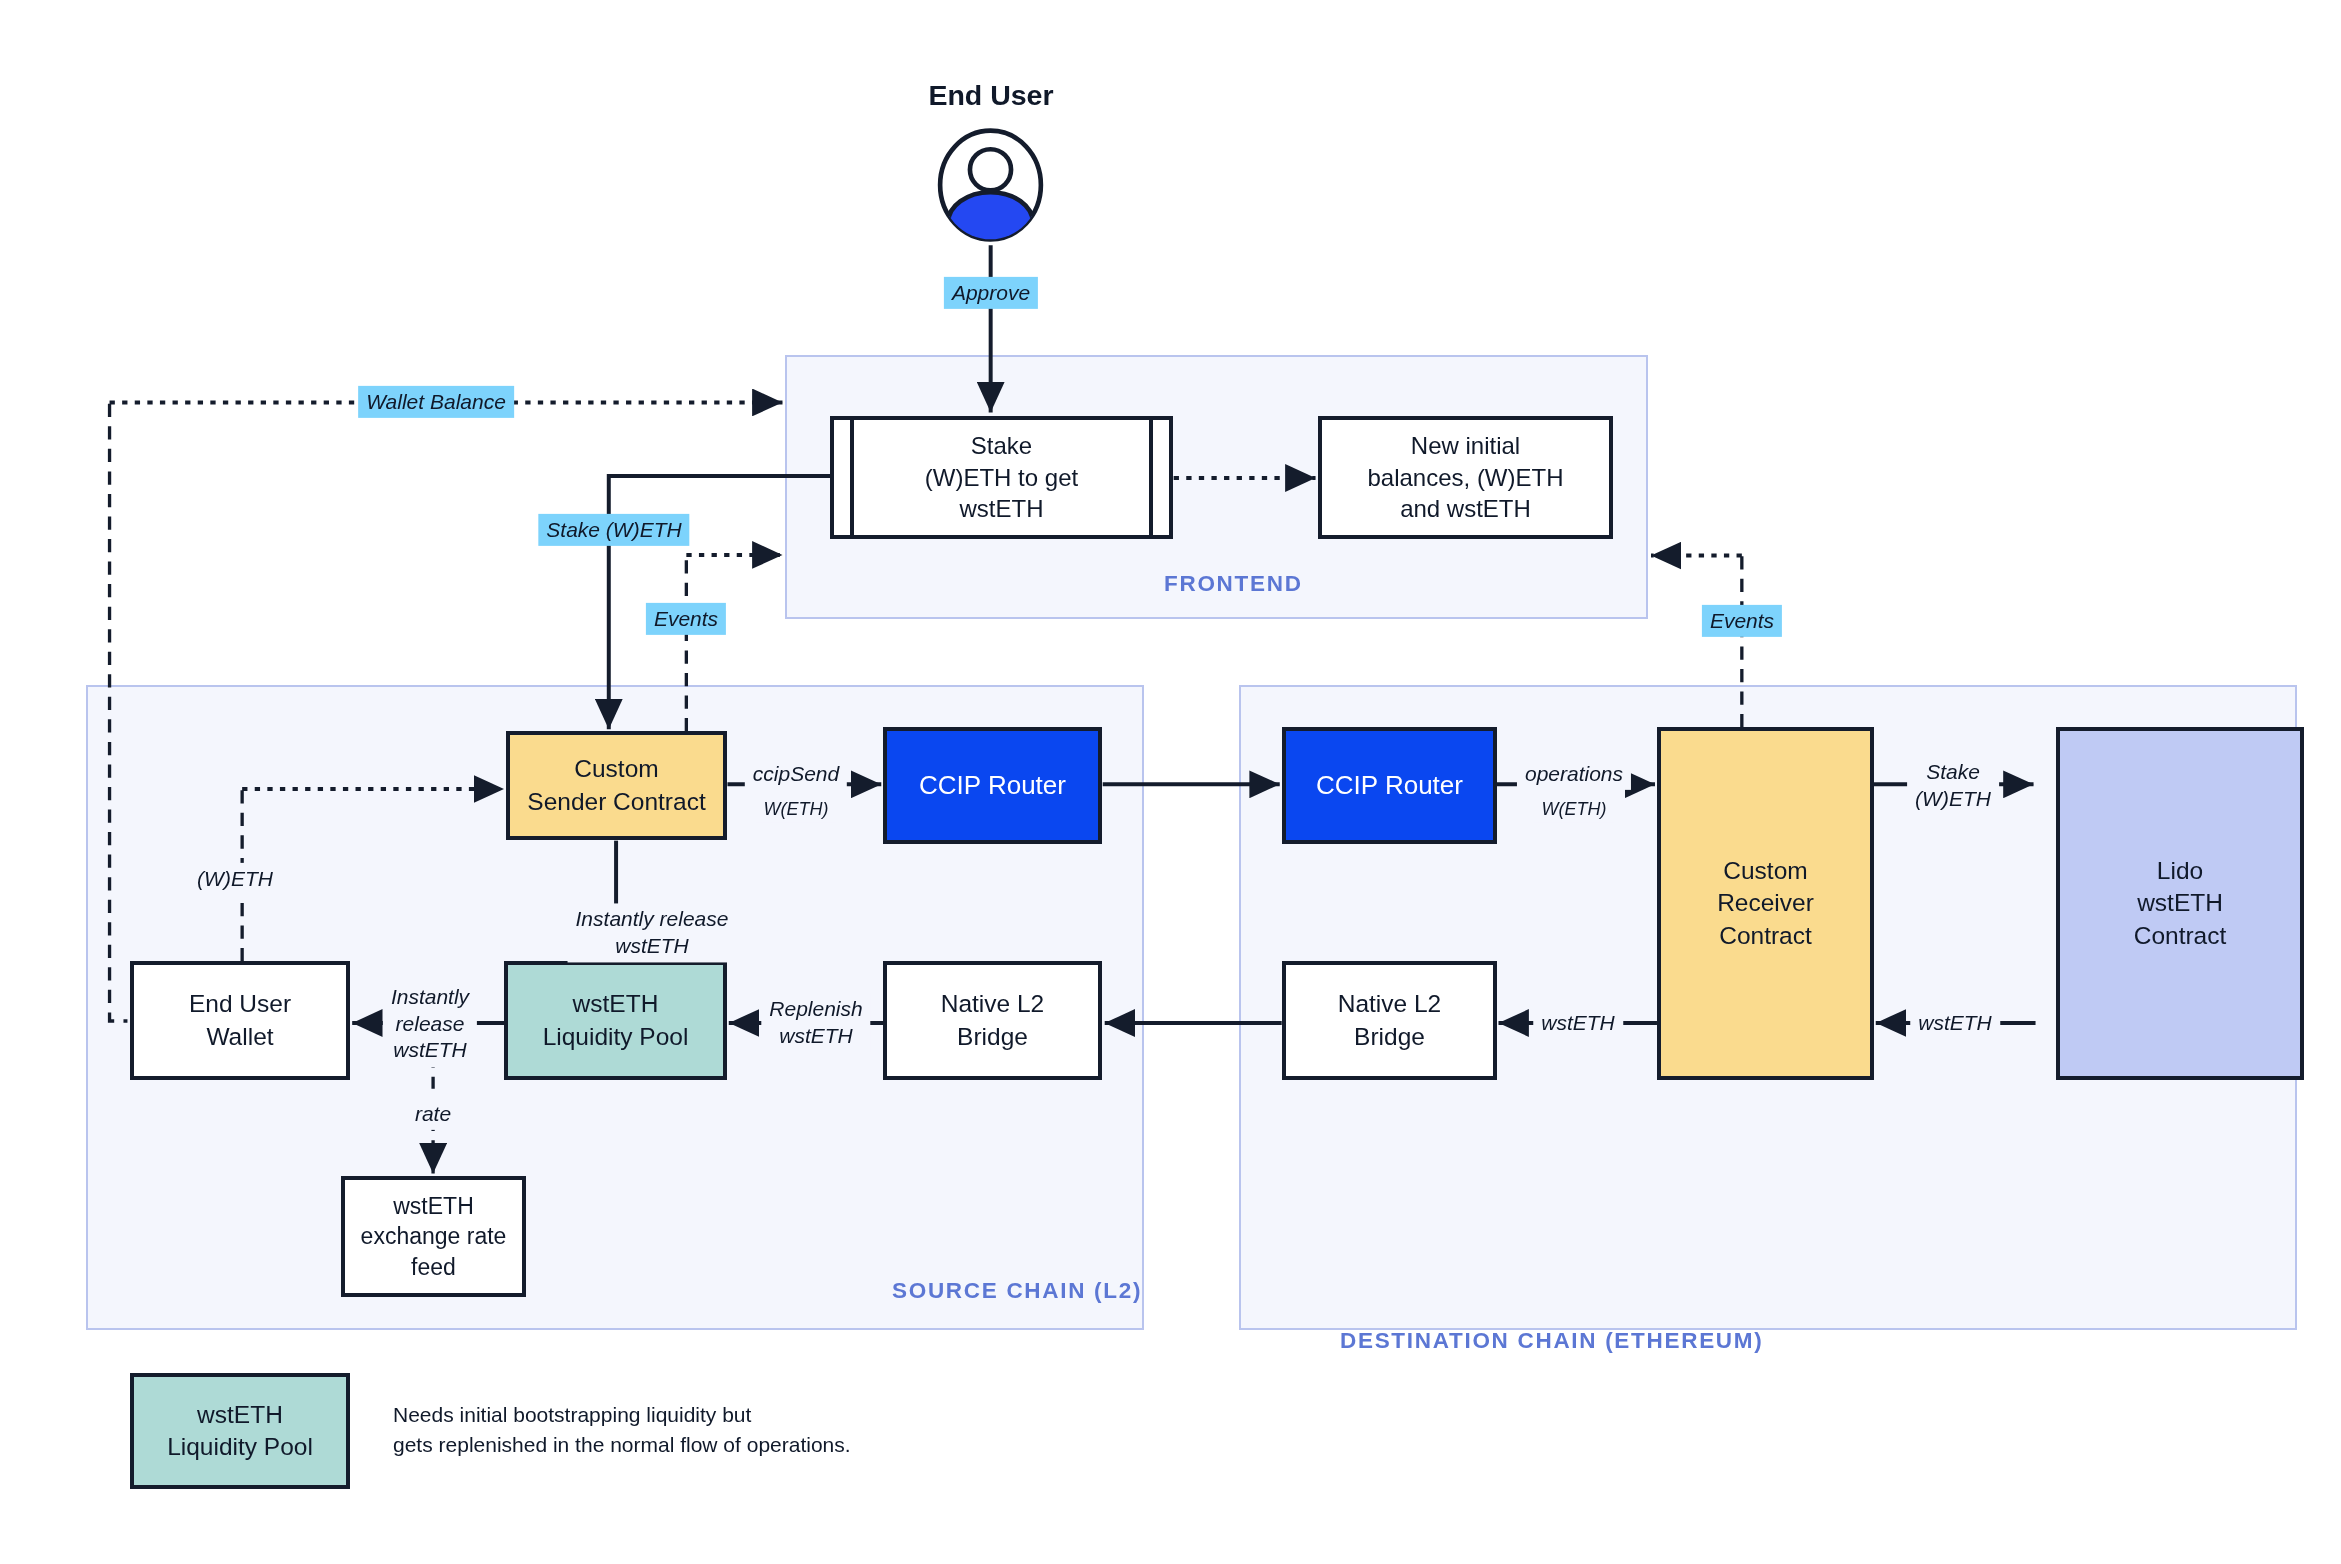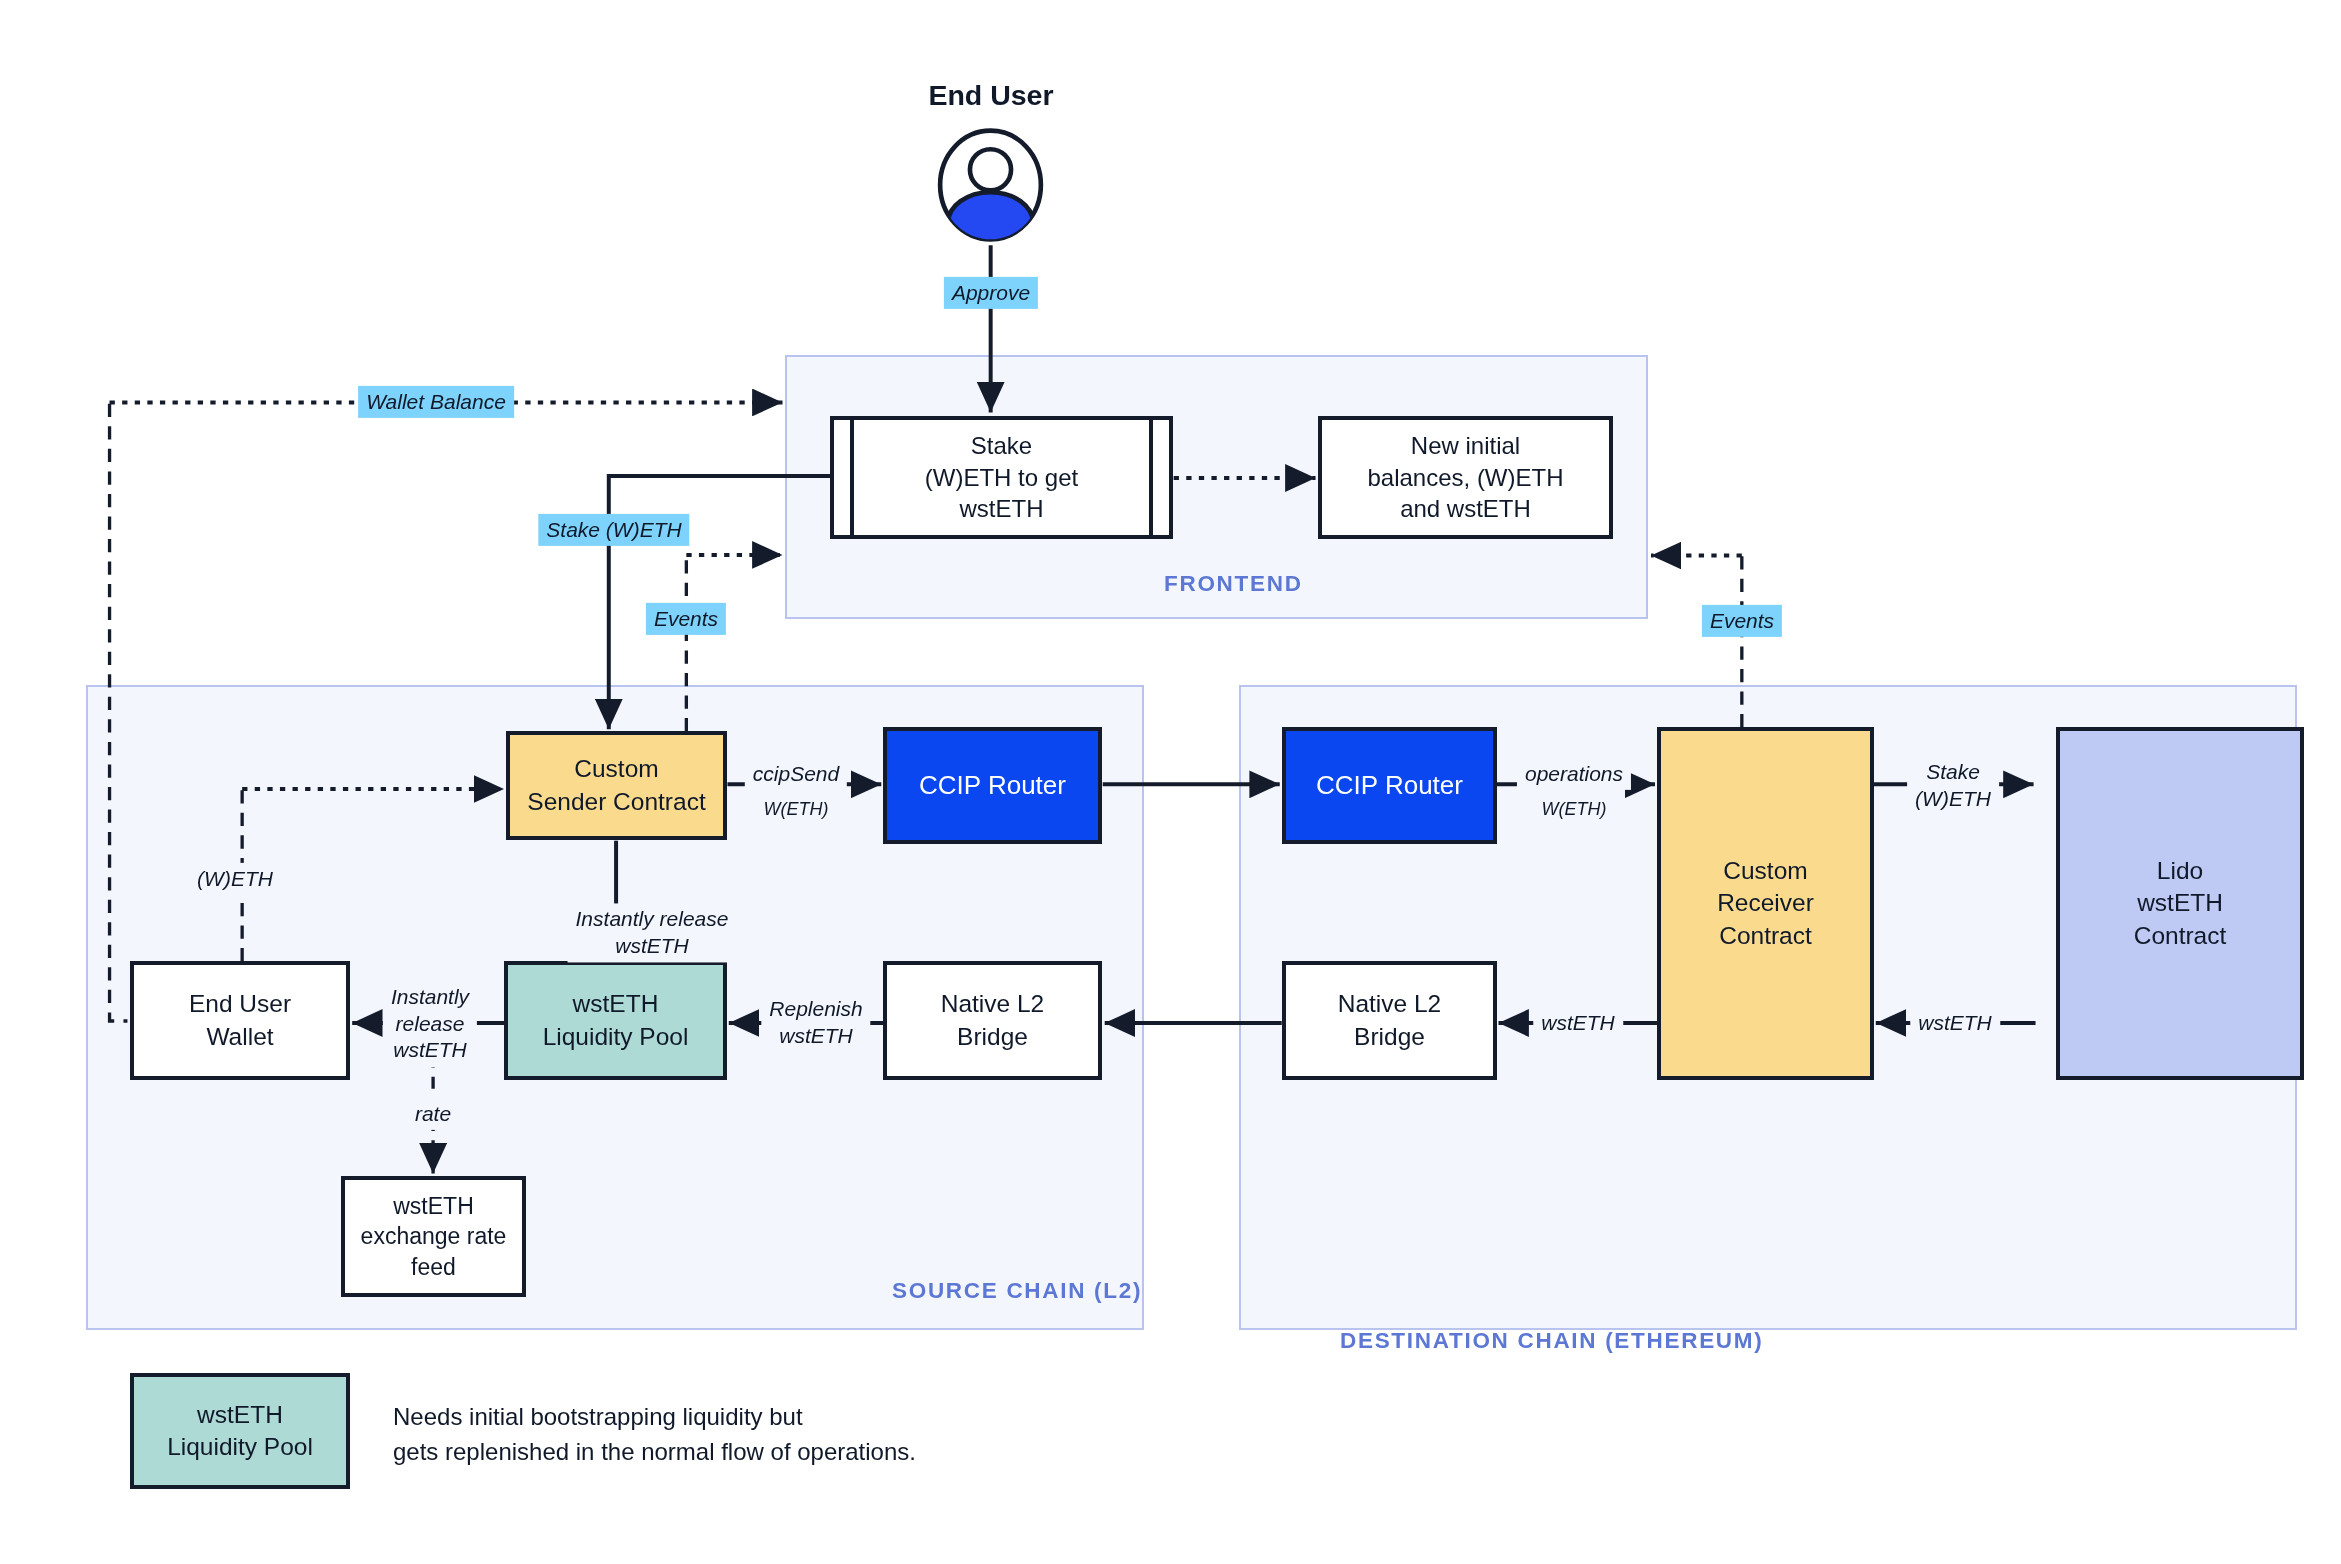--- a/index.html
+++ b/index.html
@@ -33,21 +33,21 @@
     padding:2.7px 8px;font-weight:500;
   }
   .edge-label.token{font-size:18px;}
   .bg-white{background:#7dd3fc;}
   .bg-chain{background:#F4F6FD;}
   .actor-title{
     position:absolute;transform:translate(-50%,-50%);font-size:28.5px;font-weight:700;
     color:#10192A;white-space:nowrap;
   }
   .legend-desc{
-    position:absolute;font-size:24px;line-height:1.45;color:#10192A;white-space:pre-line;
+    position:absolute;font-size:21px;line-height:1.45;color:#10192A;white-space:pre-line;
   }
 </style>
 </head>
 <body>
 
 <div id="canvas">
 
   <div class="container" style="left:785px;top:355px;width:863px;height:264px;"></div>
   <div class="container" style="left:86px;top:685px;width:1058px;height:645px;"></div>
   <div class="container" style="left:1239px;top:685px;width:1058px;height:645px;"></div>

